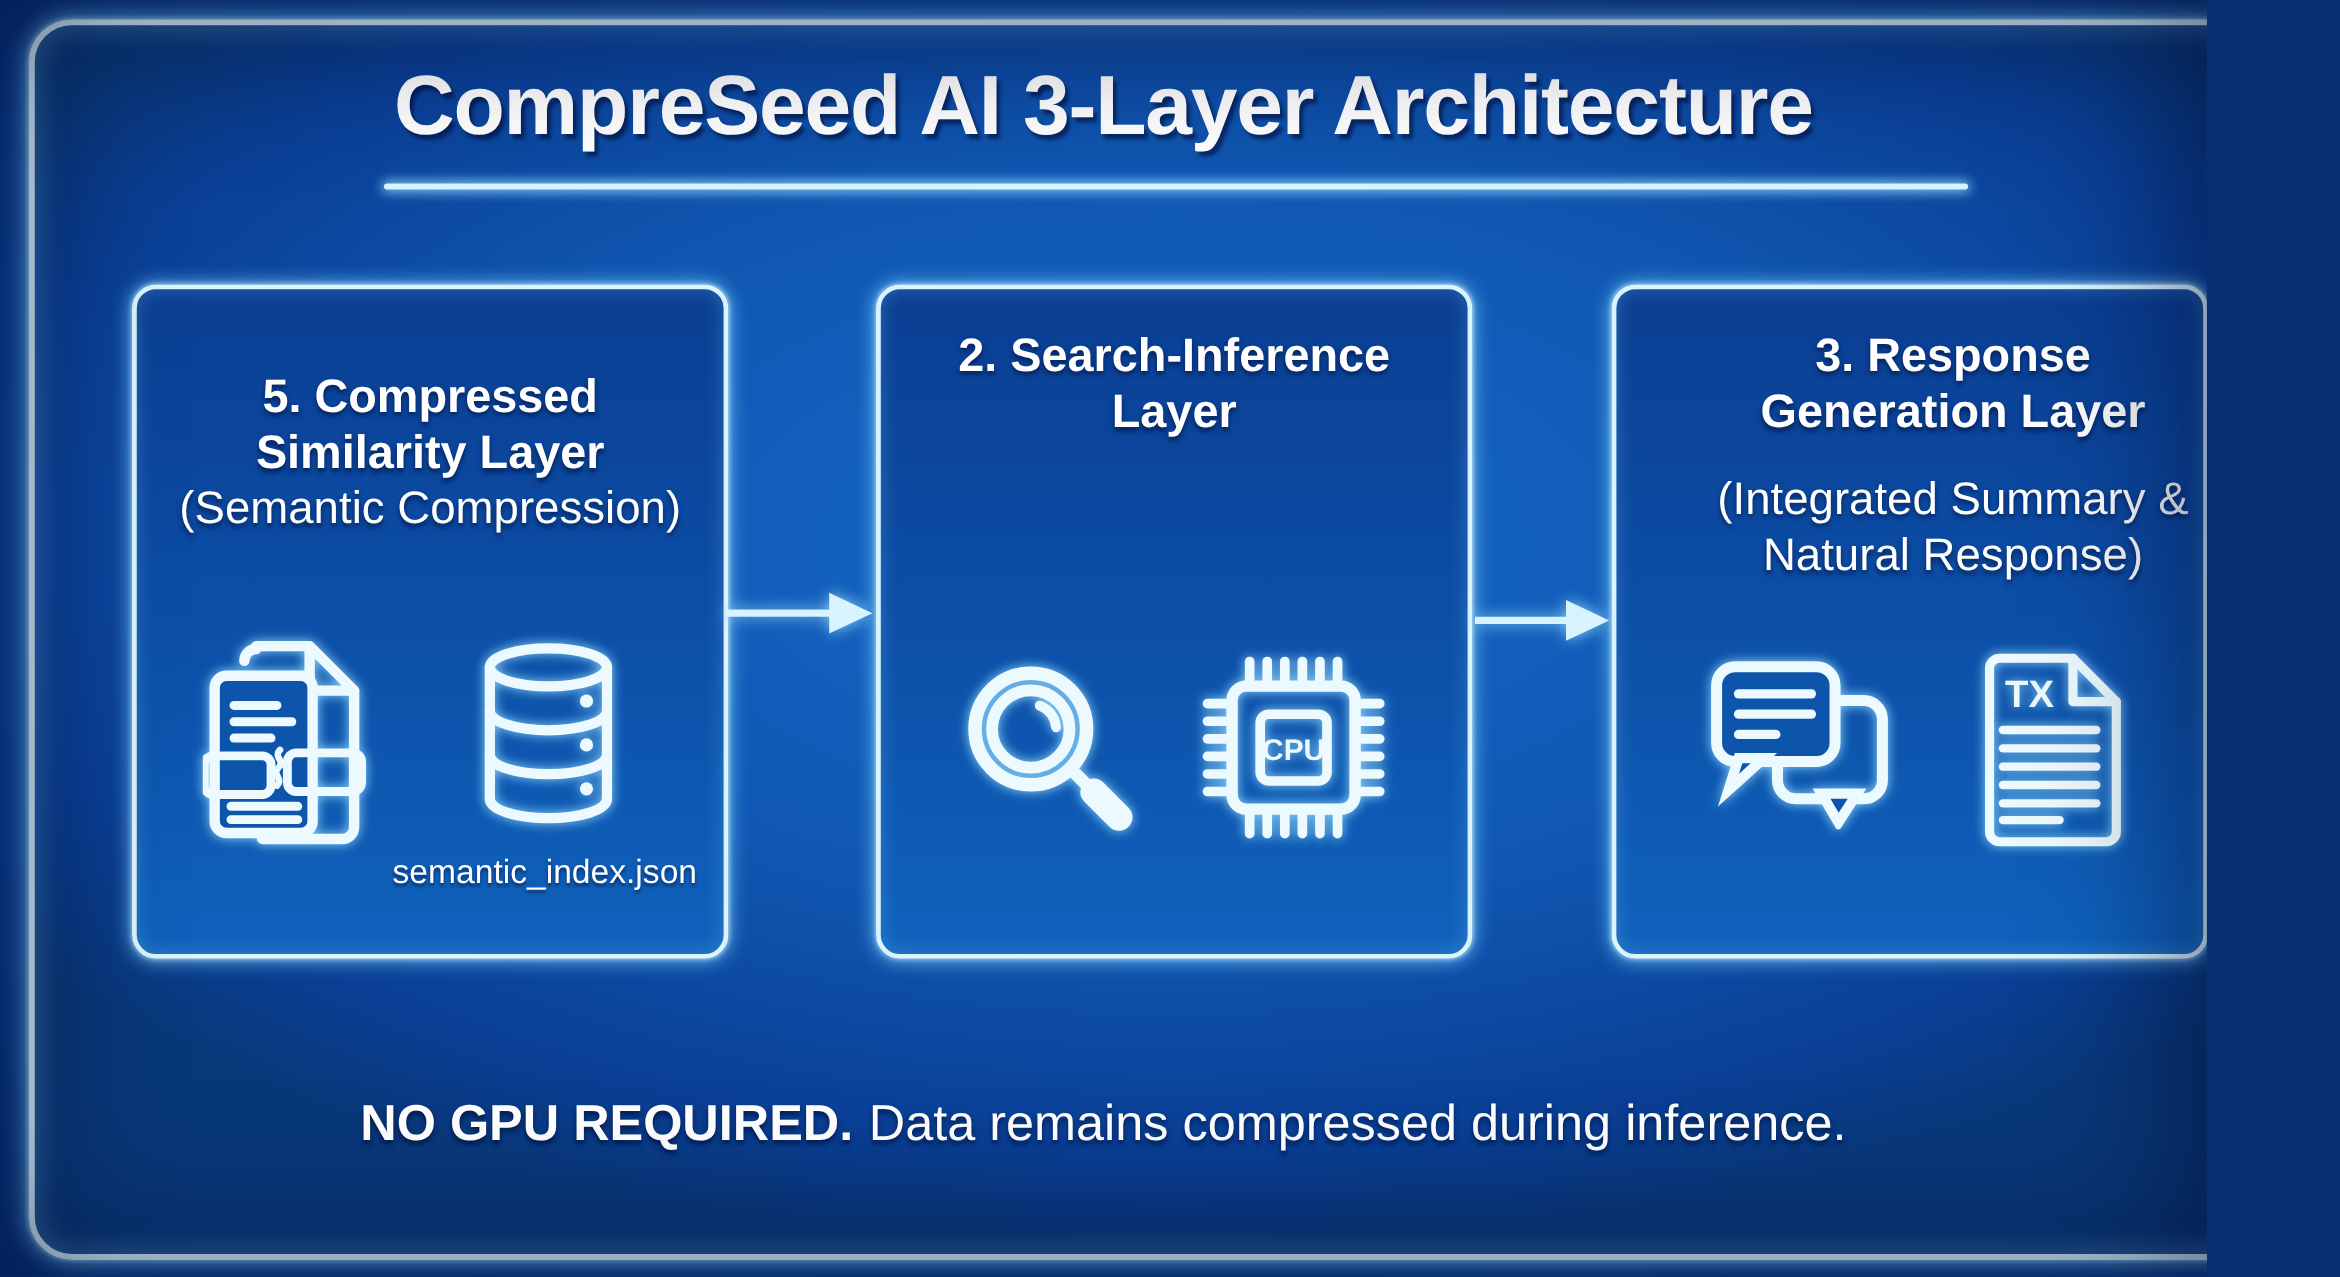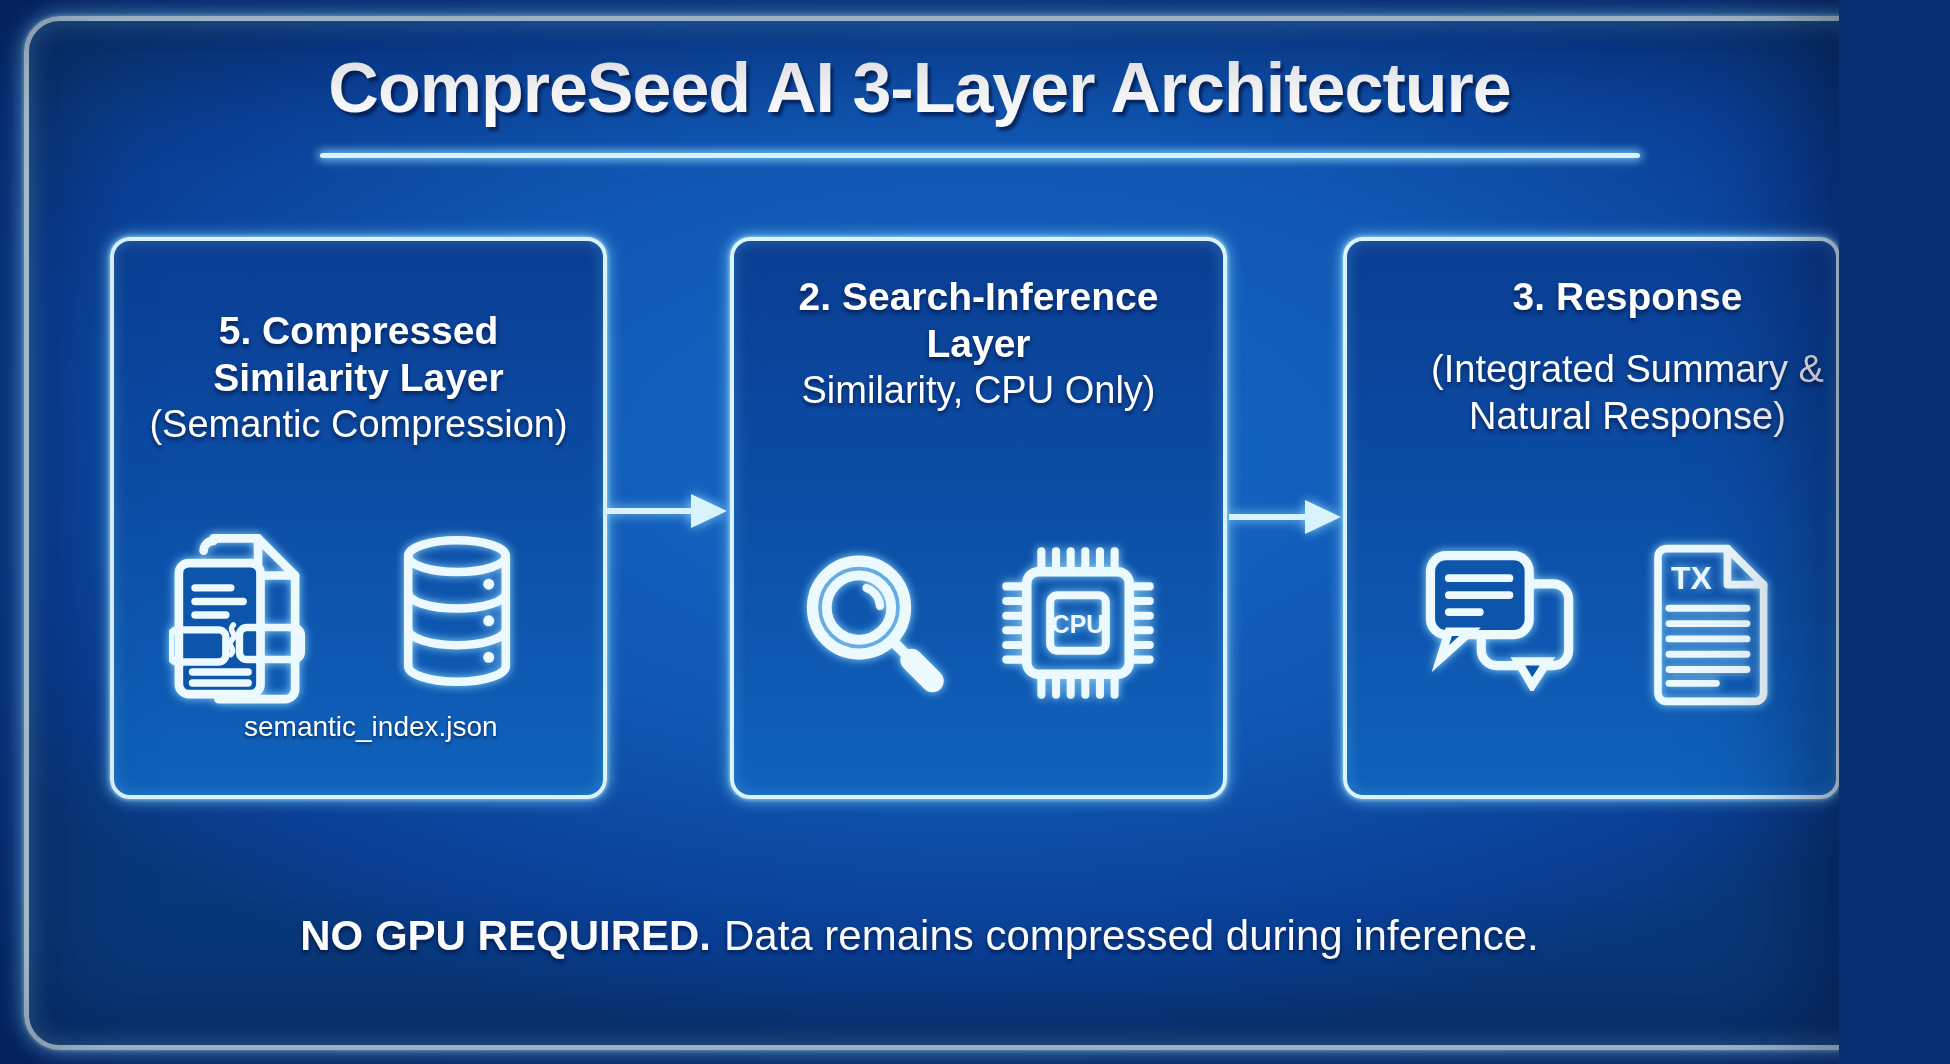--- a/index.html
+++ b/index.html
@@ -40,21 +40,21 @@
   .h-line{font-size:39px;font-weight:700;line-height:47px;}
   .s-line{font-size:38px;font-weight:400;line-height:47px;}
   .spacer{height:26px;}
   .icon{position:absolute;}
   .icon svg{filter:drop-shadow(0 0 5px rgba(150,220,255,.95));display:block;}
   .ink{stroke:#ecfaff;fill:none;stroke-linecap:round;stroke-linejoin:round;}
   .ink-fill{fill:#ecfaff;stroke:none;}
   .page-fill{fill:#0d55ab;}
   .svg-label{fill:#ecfaff;font-family:"Liberation Sans","DejaVu Sans",sans-serif;font-weight:700;}
   .caption{
-    position:absolute;left:130px;top:470px;width:420px;text-align:left;
+    position:absolute;left:130px;top:470px;width:420px;text-align:center;
     font-size:28px;font-weight:400;text-shadow:0 2px 3px rgba(2,12,50,.6);
   }
   .arrow{position:absolute;}
   .arrow svg{filter:drop-shadow(0 0 6px rgba(150,220,255,.9));display:block;}
   .footer{
     position:absolute;top:912px;left:0;width:100%;text-align:center;font-size:42px;
     text-shadow:0 3px 4px rgba(2,12,50,.65);
   }
   .footer .bold{font-weight:700;}
   .footer .regular{font-weight:400;margin-left:13px;}
@@ -112,21 +112,20 @@
       </svg>
     </div>
 
     <div class="caption">semantic_index.json</div>
   </div>
 
   <div class="layer-box box2">
     <div class="box-text">
       <div class="h-line">2. Search-Inference</div>
       <div class="h-line">Layer</div>
-      <div class="s-line">Similarity, CPU Only)</div>
     </div>
 
     <div class="icon" style="left:65px;top:306px;">
       <svg width="150" height="157" viewBox="0 0 100 104">
         <circle class="ink" stroke-width="7.5" cx="40" cy="40" r="31"></circle>
         <circle class="ink" stroke-width="6.5" cx="40" cy="40" r="21.5"></circle>
         <path class="ink" stroke-width="5.5" d="M45,27 a14,14 0 0 1 9,12"></path>
         <line class="ink" stroke-width="7" x1="62" y1="62" x2="71" y2="71"></line>
         <line class="ink" stroke-width="15" x1="75" y1="75" x2="89" y2="89"></line>
       </svg>
@@ -164,20 +163,21 @@
         <rect class="ink" stroke-width="6.5" x="21" y="21" width="70" height="70" rx="8"></rect>
         <rect class="ink" stroke-width="5.5" x="37" y="37" width="38" height="38" rx="5"></rect>
         <text class="svg-label" x="56" y="63" font-size="17" text-anchor="middle">CPU</text>
       </svg>
     </div>
   </div>
 
   <div class="layer-box box3">
     <div class="box-text">
       <div class="h-line">3. Response</div>
+      <div class="h-line">Generation Layer</div>
       <div class="spacer"></div>
       <div class="s-line">(Integrated Summary &amp;</div>
       <div class="s-line">Natural Response)</div>
     </div>
 
     <div class="icon" style="left:75px;top:309px;">
       <svg width="158" height="141" viewBox="0 0 112 100">
 
         <rect class="ink" stroke-width="6.5" x="42" y="24" width="62" height="58" rx="11"></rect>
         <path class="page-fill" style="stroke:#ecfaff;stroke-width:6;" d="M68,79 L78,96 L89,79 Z"></path>

